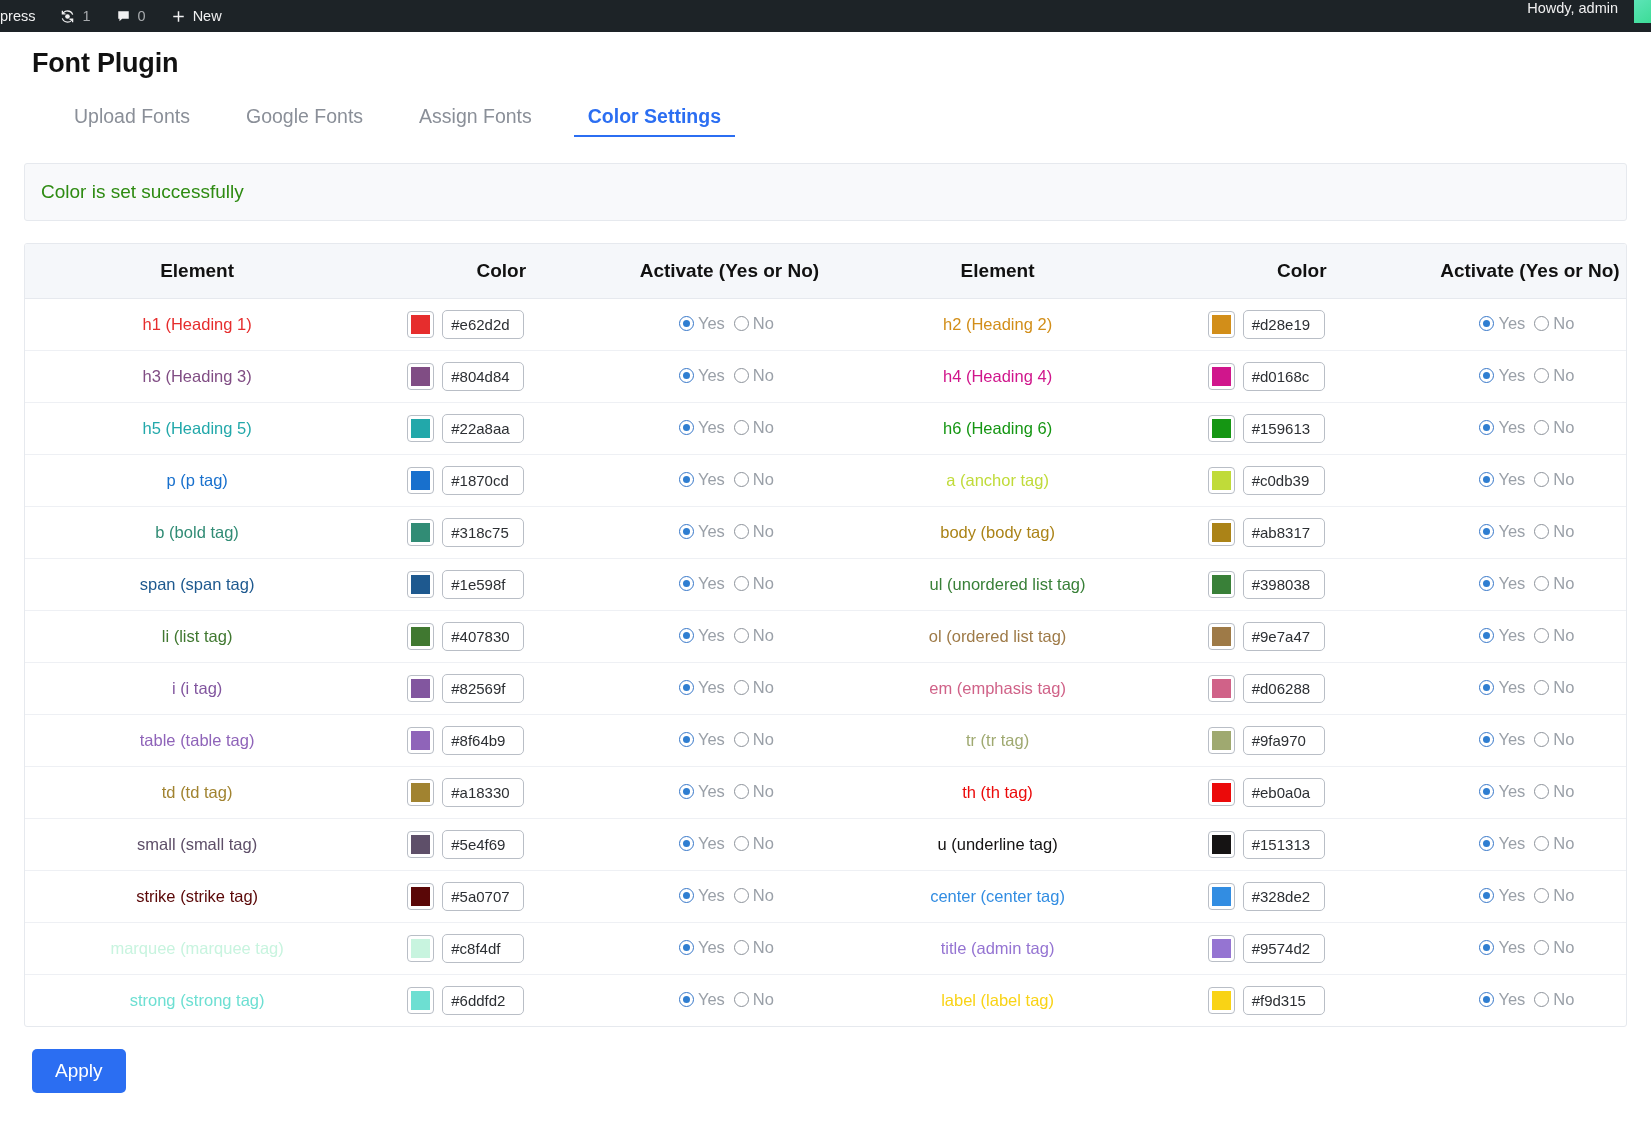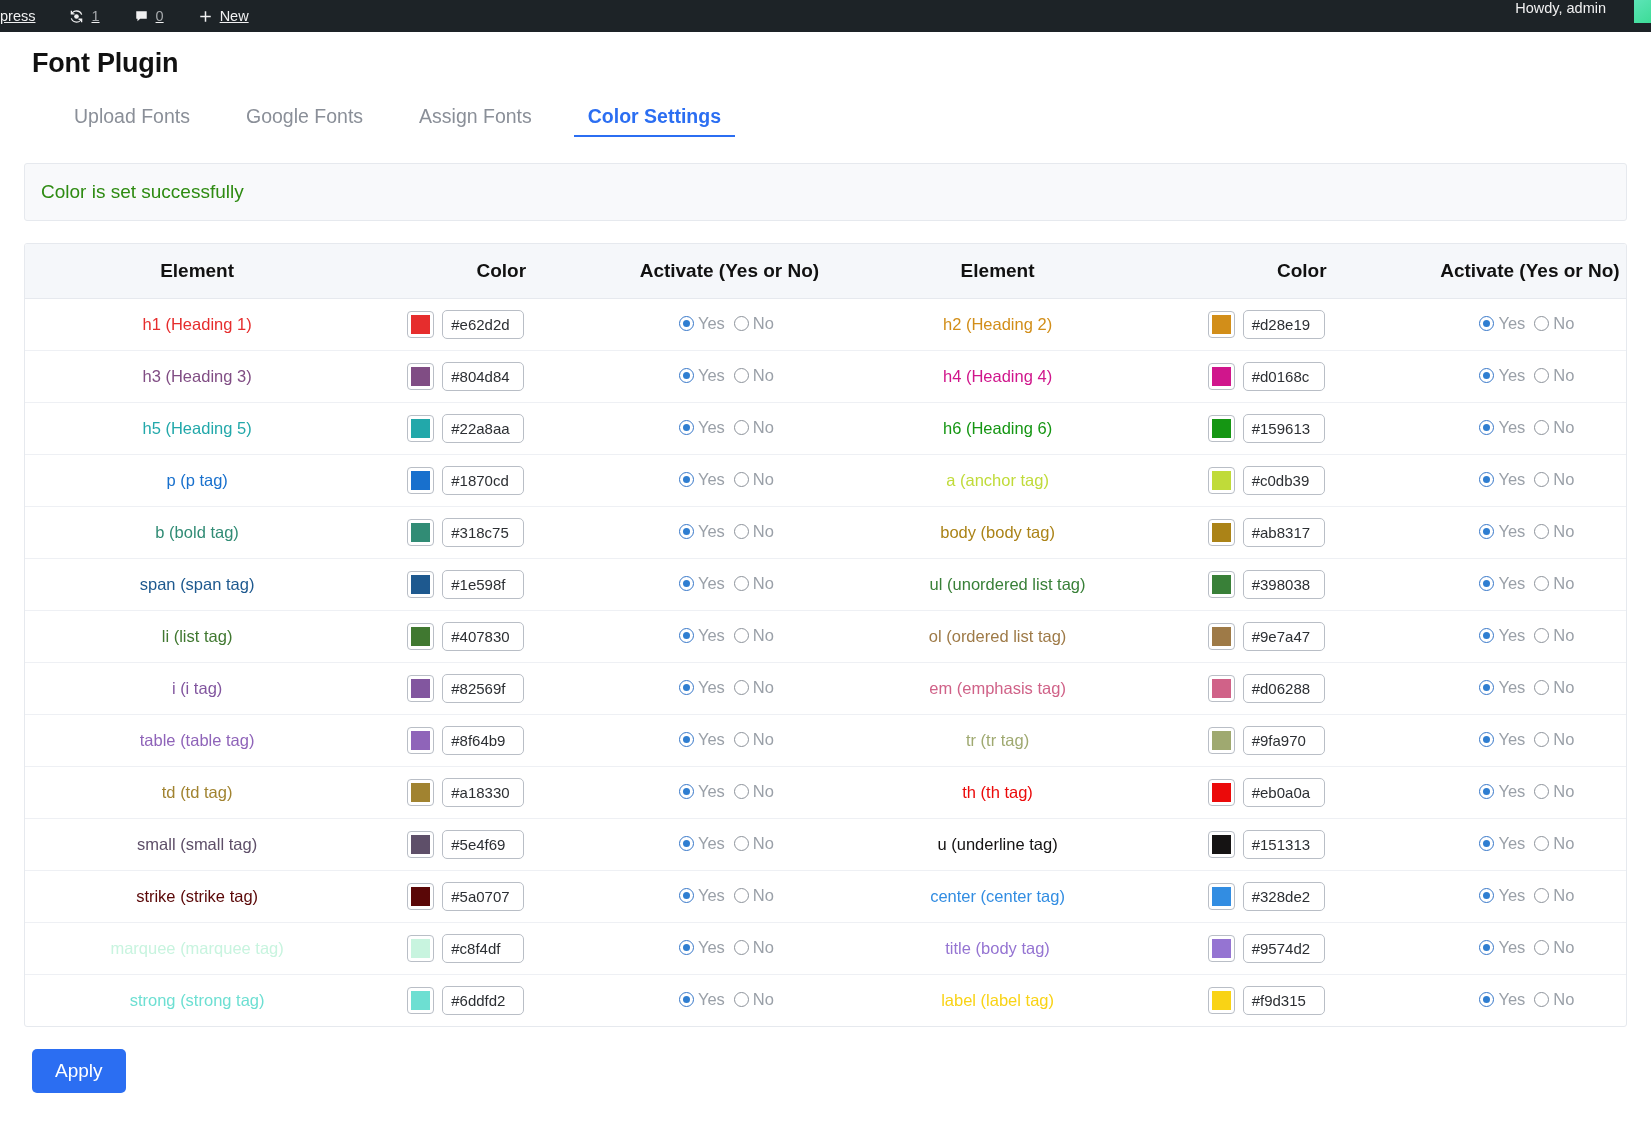--- a/index.html
+++ b/index.html
@@ -14,31 +14,31 @@
   
   .adminbar {
     height: 32px;
     background: #1d2327;
     color: #f0f0f1;
     display: flex;
     align-items: center;
     font-size: 14.5px;
     position: relative;
   }
-  .ab-left { display: flex; align-items: center; gap: 12px; padding-left: 0; text-decoration: underline; }
+  .ab-left { display: flex; align-items: center; gap: 3px; padding-left: 0; }
   .ab-item {
     display: flex; align-items: center; gap: 7px;
     padding: 0 11px; height: 32px; color: #f0f0f1;
     white-space: nowrap;
   }
   .ab-item:first-child { padding-left: 0; }
   .ab-count { color: #a7aaad; }
   .ab-right {
     position: absolute; right: 0; top: 0; height: 16px;
-    display: flex; align-items: center; gap: 20px; padding-right: 0;
+    display: flex; align-items: center; gap: 8px; padding-right: 0;
   }
   .howdy { padding-right: 8px; font-size: 14.5px; color: #f0f0f1; }
   .avatar {
     width: 17px; height: 30px; background: linear-gradient(145deg,#63e6be 0%,#3ddc97 100%);
     display: block;
   }
   .icon-svg { display: block; }
 
   
   .wrap { padding: 0 24px; }
@@ -615,21 +615,21 @@
                 </span>
                 <div class="hexbox">#c8f4df</div>
               </div>
             </td>
             <td><span class="activate">
                 <span class="radio on"></span>
                 <span class="rlabel">Yes</span>
                 <span class="radio"></span>
                 <span class="rlabel">No</span>
               </span></td>
-            <td><span class="elname" style="color: rgb(149, 116, 210);">title (body tag)</span></td>
+            <td><span class="elname" style="color: rgb(149, 116, 210);">title (admin tag)</span></td>
             <td>
               <div class="colorcell">
                 <span class="swatch-btn">
                   <span class="swatch-inner" style="background: rgb(149, 116, 210);"></span>
                 </span>
                 <div class="hexbox">#9574d2</div>
               </div>
             </td>
             <td><span class="activate">
                 <span class="radio on"></span>

